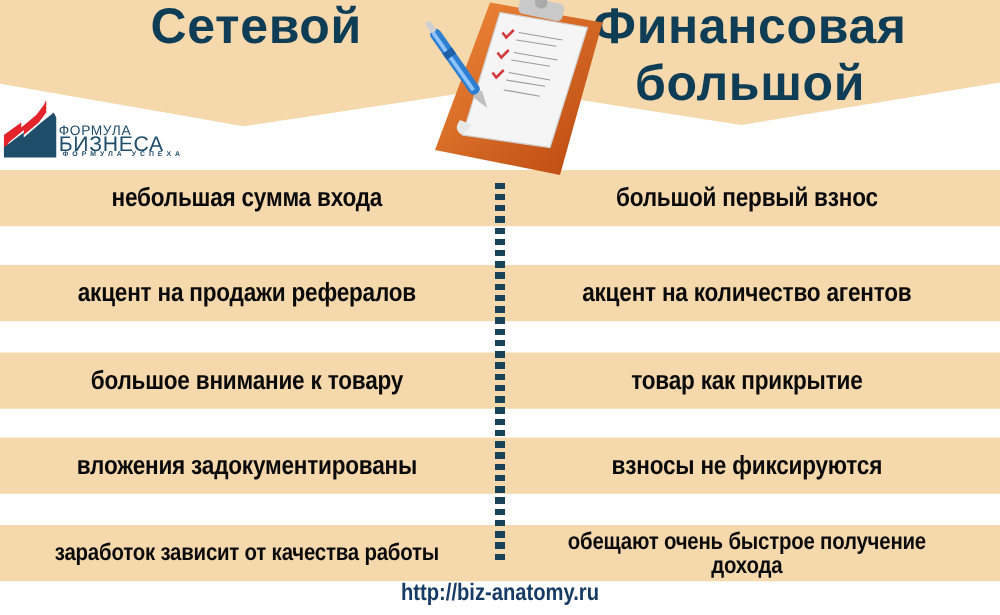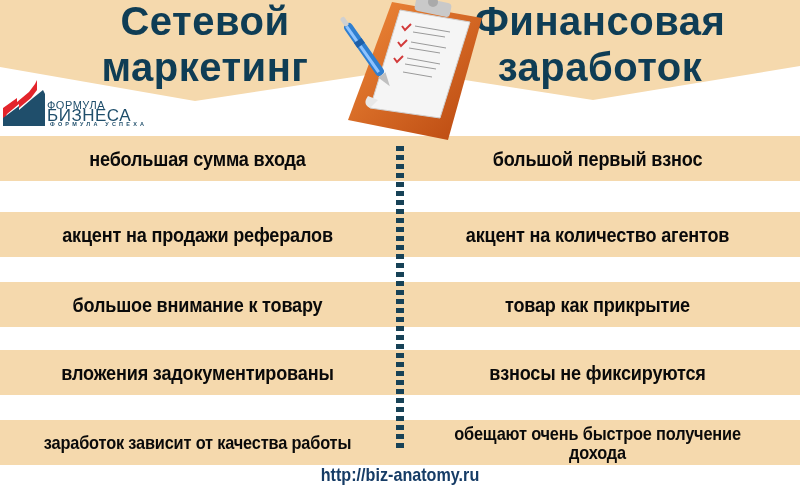--- a/index.html
+++ b/index.html
@@ -48,25 +48,24 @@
 </head>
 <body>
 
 <svg class="header-bg" viewBox="0 0 800 130" width="800" height="130">
   <polygon points="0,0 400,0 400,70 195,101 0,67" fill="#f5d9ad"></polygon>
   <polygon points="400,0 800,0 800,66 593,100 400,70" fill="#f5d9ad"></polygon>
 </svg>
 
 <div class="header-title left">
   <div>Сетевой</div>
-  <div>маркетинг</div>
 </div>
 <div class="header-title right">
   <div>Финансовая</div>
-  <div>заработок</div>
+  <div>большой</div>
 </div>
 
 <svg class="logo" viewBox="0 0 150 50" width="150" height="50">
   <polygon points="0,44 0,30 14,20 14,24 26,14 32,6 34,2 34,12 28,20 16,30 16,26 4,36" fill="#e3242b"></polygon>
   <polygon points="0,48 0,40 16,28 16,32 30,20 40,12 42,16 42,48" fill="#1f4e6b"></polygon>
 </svg>
 <div class="logo-text1">ФОРМУЛА</div>
 <div class="logo-text2">БИЗНЕСА</div>
 <div class="logo-text3">ФОРМУЛА УСПЕХА</div>
 

